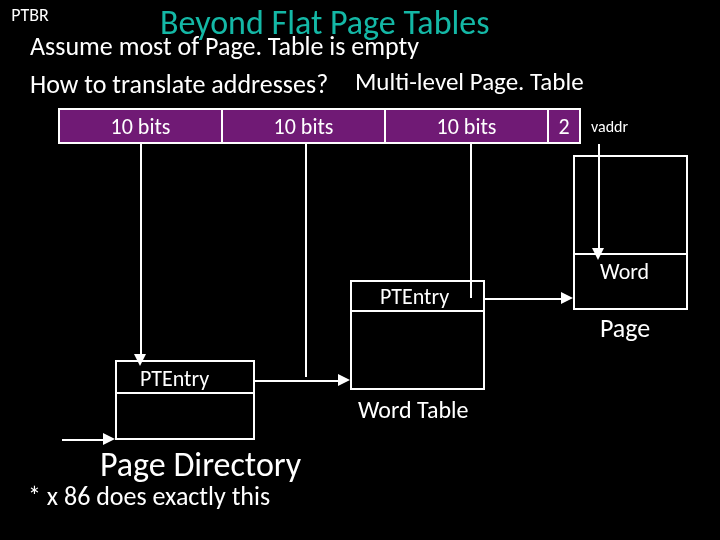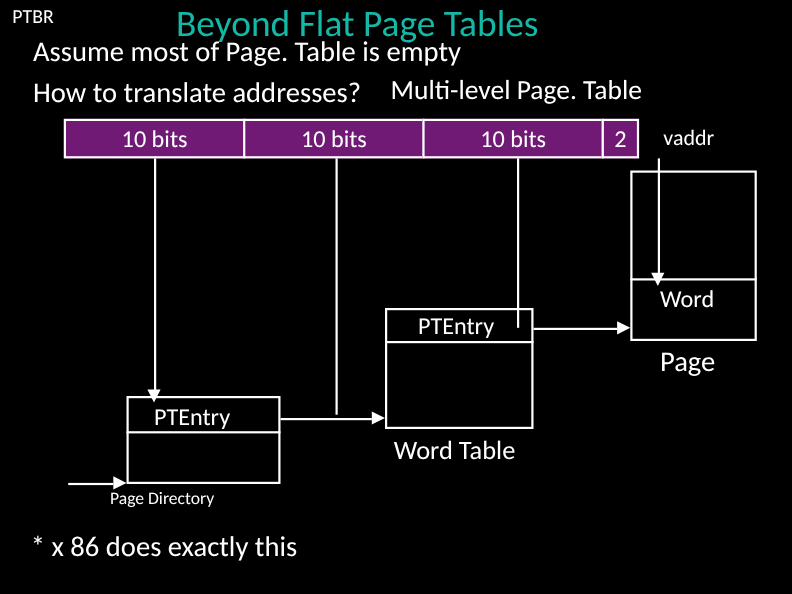--- a/index.html
+++ b/index.html
@@ -8,40 +8,40 @@
   .title { position: absolute; left: 160px; top: 2px; font-size: 34px; color: #14b8a6; font-weight: 400; }
   .line1 { position: absolute; left: 30px; top: 30px; font-size: 26px; }
   .line2 { position: absolute; left: 30px; top: 68px; font-size: 26px; }
   .line2b { position: absolute; left: 355px; top: 66px; font-size: 25px; text-align: right; }
   .vaddr-row { position: absolute; left: 58px; top: 108px; display: flex; align-items: flex-start; }
   .cell { border: 2px solid #fff; height: 36px; display: flex; align-items: center; justify-content: center; font-size: 22px; background: #701a75; }
   .cell.b1 { width: 165px; }
   .cell.b2 { width: 165px; margin-left: -2px; }
   .cell.b3 { width: 165px; margin-left: -2px; }
   .cell.b4 { width: 34px; margin-left: -2px; }
-  .vlabel { margin-left: 22px; font-size: 20px; align-self: center; }
+  .vlabel { margin-left: 10px; font-size: 16px; align-self: center; }
 
   .box { position: absolute; border: 2px solid #fff; background: #000; }
   .pagebox { left: 573px; top: 155px; width: 115px; height: 155px; }
   .ptbox   { left: 350px; top: 280px; width: 135px; height: 110px; }
   .pdbox   { left: 115px; top: 360px; width: 140px; height: 80px; }
   .ptbrbox { left: 2px; top: 425px; width: 60px; height: 30px; border-width: 2px; display:flex; align-items:center; justify-content:center; font-size:18px; }
 
   .hline { position: absolute; background: #fff; height: 2px; }
   .vline { position: absolute; background: #fff; width: 2px; }
   .word-div { left: 573px; top: 253px; width: 115px; }
   .ptentry-div { left: 350px; top: 310px; width: 135px; }
   .pdentry-div { left: 115px; top: 392px; width: 140px; }
 
   .word-lbl { position: absolute; left: 600px; top: 258px; font-size: 22px; }
   .page-lbl { position: absolute; left: 600px; top: 312px; font-size: 26px; }
   .ptentry-lbl { position: absolute; left: 380px; top: 283px; font-size: 22px; }
   .pagetable-lbl { position: absolute; left: 358px; top: 395px; font-size: 24px; }
   .pdentry-lbl { position: absolute; left: 140px; top: 365px; font-size: 22px; }
-  .pagedir-lbl { position: absolute; left: 100px; top: 444px; font-size: 16px; }
+  .pagedir-lbl { position: absolute; left: 100px; top: 444px; font-size: 34px; }
   .footnote { position: absolute; left: 28px; top: 480px; font-size: 26px; }
 
   
   .arrowhead { position: absolute; width: 0; height: 0; }
   .ah-right { border-top: 6px solid transparent; border-bottom: 6px solid transparent; border-left: 12px solid #fff; }
   .ah-down  { border-left: 6px solid transparent; border-right: 6px solid transparent; border-top: 12px solid #fff; }
 
   
   .v-b4 { left: 598px; top: 144px; height: 108px; }
   .ah-b4 { left: 592px; top: 248px; }

